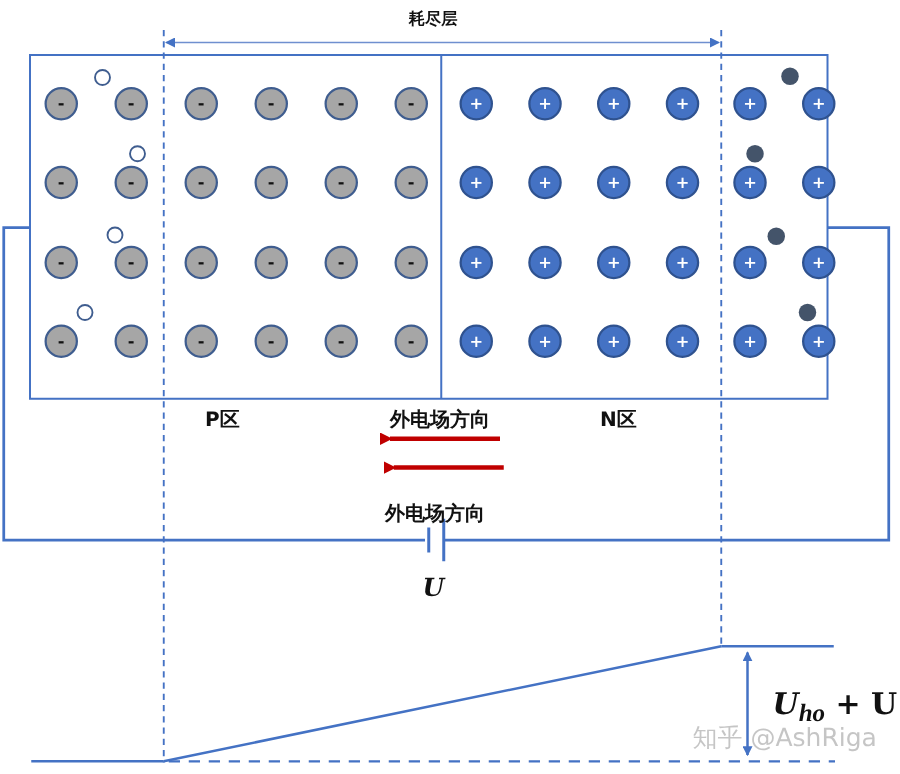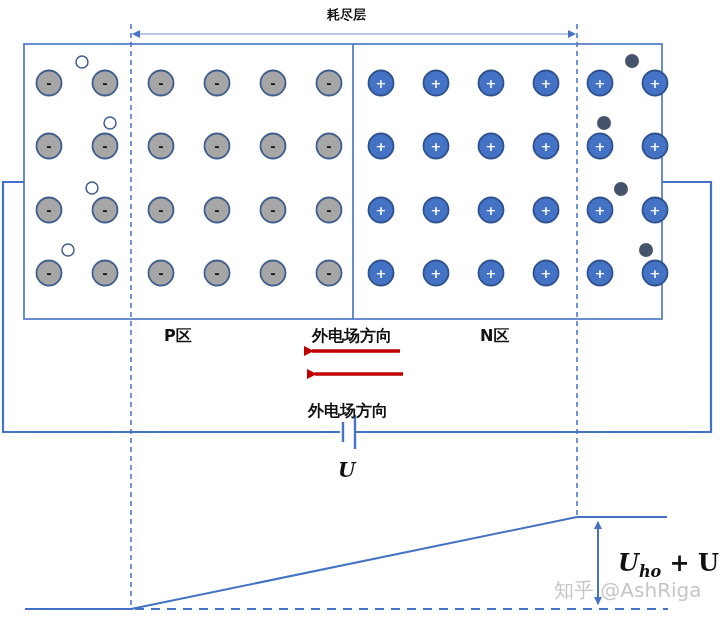--- a/index.html
+++ b/index.html
@@ -266,15 +266,15 @@
   </g>
 </svg>
 
 <div class="lbl" style="left:327px; top:6px; font-size:13px;">耗尽层</div>
 <div class="lbl" style="left:164px; top:326px;">P区</div>
 <div class="lbl" style="left:480px; top:326px;">N区</div>
 <div class="lbl" style="left:312px; top:326px;">外电场方向</div>
 <div class="lbl" style="left:308px; top:401px;">外电场方向</div>
 <div class="lbl math" style="left:338px; top:458px; font-size:20px;">U</div>
 <div class="lbl math" style="left:618px; top:548px; font-size:24px;">
-  <span>U</span><sub style="font-size:16px;">ho</sub><span style="font-style:normal;"> + U</span>
+  <span>U</span><sub style="font-size:20px;font-family:Liberation Serif, serif;">ho</sub><span style="font-style:normal;"> + U</span>
 </div>
 <div class="wm" style="left:554px; top:577px;">知乎 @AshRiga</div>
 
 </body></html>

